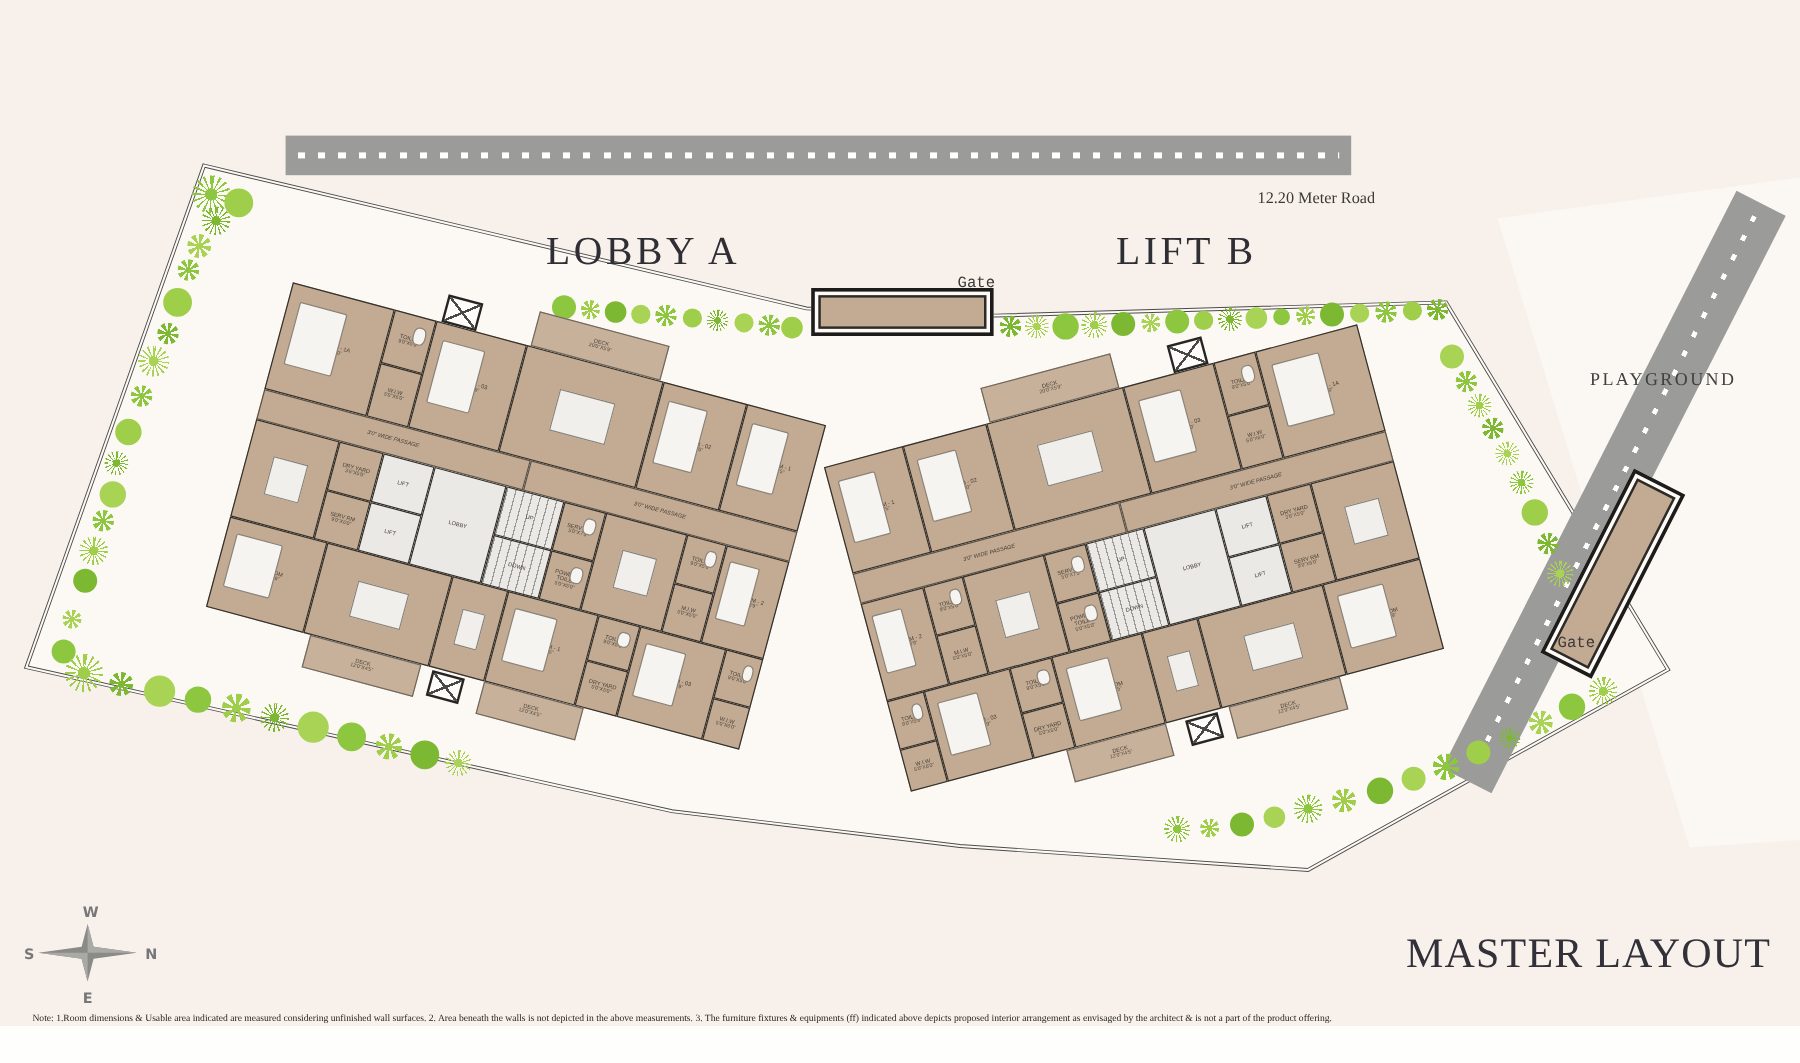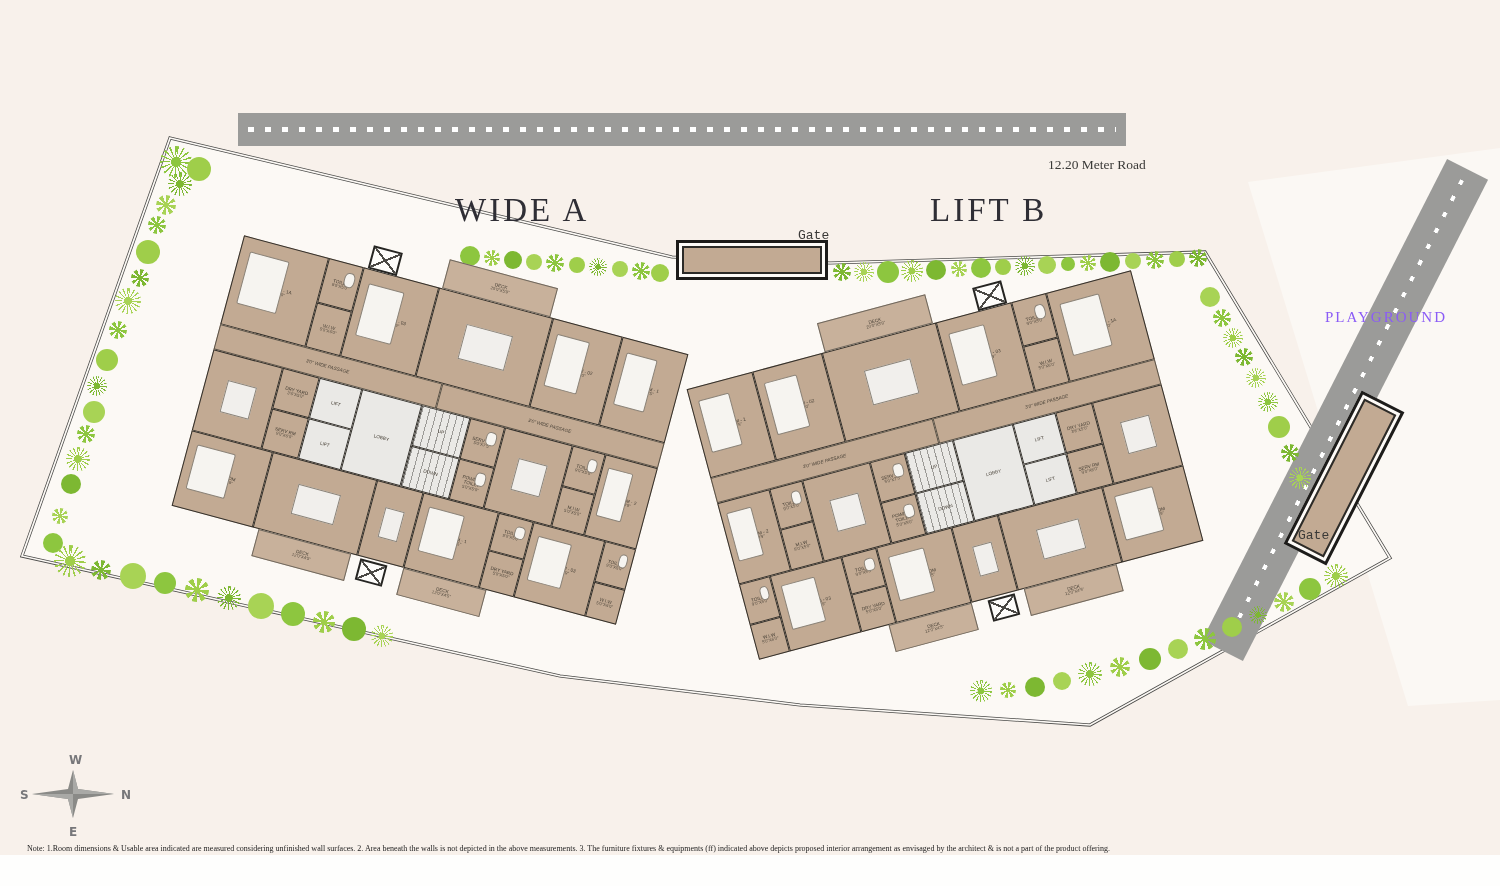--- a/index.html
+++ b/index.html
@@ -17,21 +17,21 @@
       background:repeating-linear-gradient(180deg,#fff 0 5px,transparent 5px 18px);}
   
   .gate{position:absolute;background:#fdfbf8;border:3px solid #1d1c1a;z-index:6;}
   .gate .inner{position:absolute;left:3px;top:3px;right:3px;bottom:3px;background:#c2aa93;border:2px solid #2c2b28;}
   #gate-top{left:676px;top:240px;width:146px;height:34px;}
   #gate-right{left:1320px;top:392px;width:42px;height:166px;transform:rotate(27deg);}
   .gate-label{position:absolute;font-size:13px;color:#3b3a38;z-index:7;font-family:Liberation Mono, monospace;}
   
   .wing-title{position:absolute;font-size:33px;letter-spacing:3px;color:#2f2e35;z-index:7;}
   #lbl-road{position:absolute;left:1048px;top:157px;font-size:13.5px;color:#3b3a38;z-index:7;}
-  #lbl-playground{position:absolute;left:1325px;top:309px;font-size:15px;letter-spacing:2px;color:#8b5cf6;z-index:7;}
+  #lbl-playground{position:absolute;left:1325px;top:309px;font-size:15px;letter-spacing:2px;color:#404040;z-index:7;}
   #master-title{position:absolute;right:24px;top:775px;font-size:35px;letter-spacing:1px;color:#32313a;z-index:7;}
   #note{position:absolute;left:4px;top:844px;width:1180px;font-size:8px;color:#1d1d1d;z-index:7;white-space:nowrap;padding-left:23px;}
   
   #compass{position:absolute;left:18px;top:748px;z-index:7;}
   #compass text{font-family:"DejaVu Sans",sans-serif;font-size:12px;font-weight:bold;fill:#77777a;}
   
   .tree{position:absolute;border-radius:50%;z-index:4;}
   .t-disc{background:var(--g);}
   .t-flower{background:radial-gradient(circle,var(--g) 0 20%,rgba(0,0,0,0) 21%),
             repeating-conic-gradient(var(--g) 0 26deg,rgba(0,0,0,0) 26deg 45deg);}
@@ -384,23 +384,24 @@
 
   <div class="gate" id="gate-top">
     <div class="inner"></div>
   </div>
   <div class="gate-label" style="left:798px;top:228px;">Gate</div>
   <div class="gate" id="gate-right">
     <div class="inner"></div>
   </div>
   <div class="gate-label" style="left:1298px;top:528px;">Gate</div>
 
-  <div class="wing-title" style="left:455px;top:192px;">WIDE A</div>
+  <div class="wing-title" style="left:455px;top:192px;">LOBBY A</div>
   <div class="wing-title" style="left:930px;top:192px;">LIFT B</div>
   <div id="lbl-playground">PLAYGROUND</div>
+  <div id="master-title">MASTER LAYOUT</div>
 
   <svg id="compass" width="116" height="96" viewBox="0 0 116 96">
     <polygon points="55,22 60,41 96,46 60,51 55,70 50,51 14,46 50,41" fill="#8a8a87"></polygon>
     <polygon points="55,22 60,41 96,46 55,46" fill="#a9a9a6"></polygon>
     <polygon points="55,70 50,51 14,46 55,46" fill="#a9a9a6"></polygon>
     <text x="51" y="16">W</text>
     <text x="2" y="51">S</text>
     <text x="103" y="51">N</text>
     <text x="51" y="88">E</text>
   </svg>

